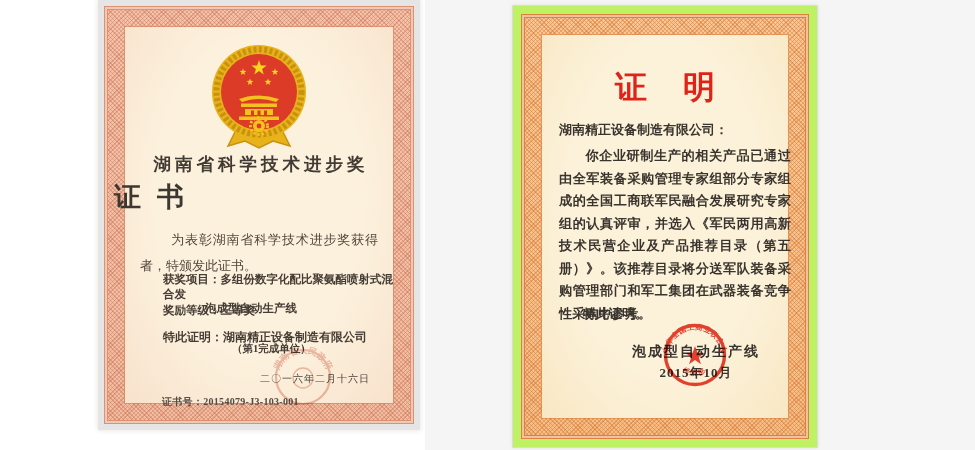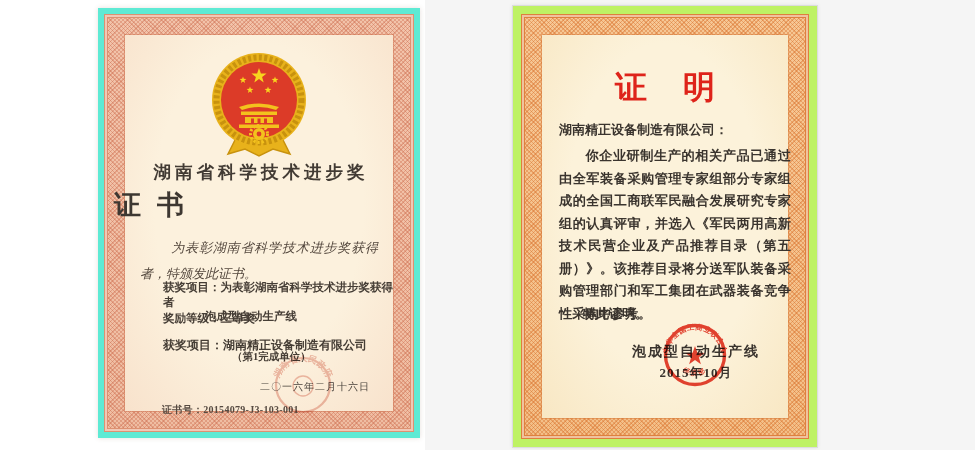--- a/index.html
+++ b/index.html
@@ -11,21 +11,21 @@
   .stage{position:relative;width:975px;height:450px;}
   .right-bg{position:absolute;left:425px;top:0;width:550px;height:450px;background:#f5f5f5;}
 
   
   .paper{position:absolute;}
   .band{position:absolute;}
   .panel{position:absolute;}
   .orn{position:absolute;pointer-events:none;}
 
   
-  .cert-left{left:98px;top:8px;width:322px;height:430px;background:#5eead4;box-shadow:0 0 5px rgba(120,80,60,.18);}
+  .cert-left{left:98px;top:0;width:322px;height:430px;background:#e5e5e5;box-shadow:0 0 5px rgba(120,80,60,.18);}
   .cert-left .band{
     left:6px;top:6px;right:6px;bottom:6px;
     background:
       repeating-linear-gradient(45deg, rgba(203,103,72,.38) 0 1px, rgba(255,255,255,0) 1px 3px),
       repeating-linear-gradient(-45deg, rgba(203,103,72,.38) 0 1px, rgba(255,255,255,0) 1px 3px),
       linear-gradient(#f2c3aa,#efbda2);
     border:1px solid #dd9171;
     box-shadow:inset 0 0 0 2px rgba(255,245,238,.55), inset 0 0 0 3px #dd9171;
   }
   .cert-left .panel{
@@ -48,21 +48,21 @@
 
   .emblem{position:absolute;left:101px;top:42px;width:120px;height:108px;}
 
   .l-award-title{position:absolute;left:0;top:152px;width:100%;text-align:center;
     font-family:"Liberation Sans","DejaVu Sans",sans-serif;font-weight:bold;
     font-size:17.5px;letter-spacing:4px;text-indent:4px;color:#423b34;}
   .l-doc-title{position:absolute;left:0;top:179px;width:100%;
     font-family:"Liberation Sans","DejaVu Sans",sans-serif;font-weight:bold;
     font-size:27px;letter-spacing:16px;text-indent:16px;color:#3d3731;}
   .l-citation{position:absolute;left:42px;top:227px;width:238px;
-    font-size:13px;line-height:26px;color:#53473d;text-indent:2.4em;text-align:justify;font-style:italic;}
+    font-size:13px;line-height:26px;color:#53473d;text-indent:2.4em;text-align:justify;}
   .l-project{position:absolute;left:65px;top:272px;width:238px;
     font-weight:bold;font-size:11.5px;line-height:14.5px;color:#453d35;}
   .l-project .indent2{margin-left:42px;}
   .l-grade{position:absolute;left:65px;top:303px;font-weight:bold;font-size:11.5px;color:#453d35;}
   .l-unit{position:absolute;left:65px;top:329px;font-weight:bold;font-size:12px;color:#453d35;}
   .l-unit-note{position:absolute;left:134px;top:342px;font-weight:bold;font-size:10.5px;color:#453d35;}
   .l-date{position:absolute;left:162px;top:372px;font-weight:normal;font-size:10px;letter-spacing:1px;color:#47403a;z-index:2;}
   .l-certno{position:absolute;left:64px;top:395px;font-size:10px;font-weight:bold;letter-spacing:.3px;color:#564a41;}
   .l-seal{position:absolute;left:175px;top:347px;width:60px;height:60px;opacity:.38;mix-blend-mode:multiply;z-index:3;}
 
@@ -148,25 +148,25 @@
       <rect x="40" y="74.5" width="40" height="3.5" fill="#f3c21d"></rect>
       <circle cx="60" cy="84" r="8.5" fill="none" stroke="#f3c21d" stroke-width="3" stroke-dasharray="2.2 2"></circle>
       <circle cx="60" cy="84" r="6" fill="#f3c21d"></circle>
       <circle cx="60" cy="84" r="2.4" fill="#dc3b28"></circle>
     </svg>
 
     <div class="l-award-title">湖南省科学技术进步奖</div>
     <div class="l-doc-title">证书</div>
     <div class="l-citation">为表彰湖南省科学技术进步奖获得者，特颁发此证书。</div>
     <div class="l-project">
-      <div>获奖项目：为表彰湖南省科学技术进步奖获得者</div>
+      <div>获奖项目：多组份数字化配比聚氨酯喷射式混合发</div>
       <div class="indent2">泡成型自动生产线</div>
     </div>
     <div class="l-grade">奖励等级：三等奖</div>
-    <div class="l-unit">获奖项目：湖南精正设备制造有限公司</div>
+    <div class="l-unit">特此证明：湖南精正设备制造有限公司</div>
     <div class="l-unit-note">（第1完成单位）</div>
     <div class="l-date">二〇一六年二月十六日</div>
     <div class="l-certno">证书号：20154079-J3-103-001</div>
 
     <svg class="l-seal" viewBox="0 0 60 60">
       <defs>
         <path id="lsArc" d="M 6 38 A 25 25 0 1 1 54 38"></path>
       </defs>
       <circle cx="30" cy="30" r="27" fill="none" stroke="#cf5a43" stroke-width="2.2"></circle>
       <circle cx="30" cy="31" r="10" fill="none" stroke="#cf5a43" stroke-width="1.4"></circle>

